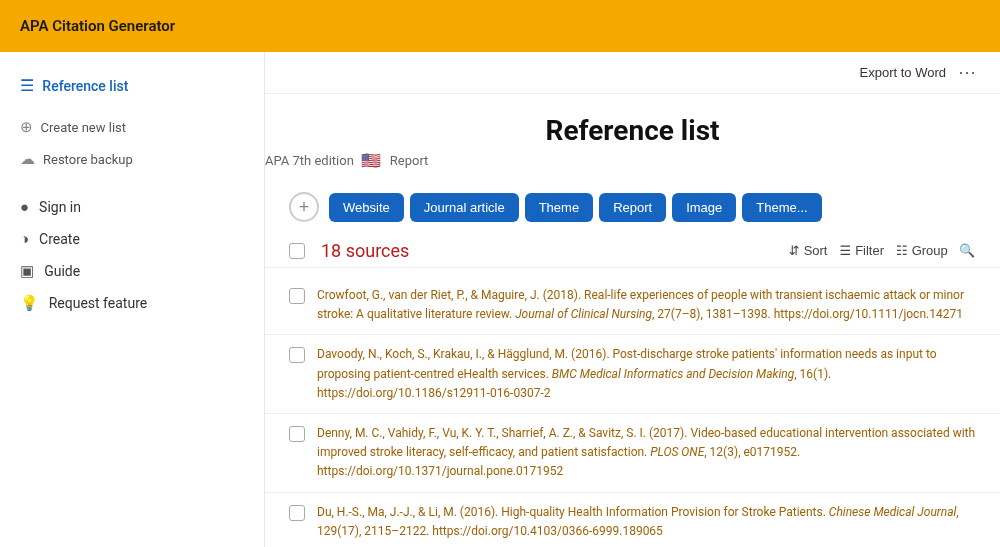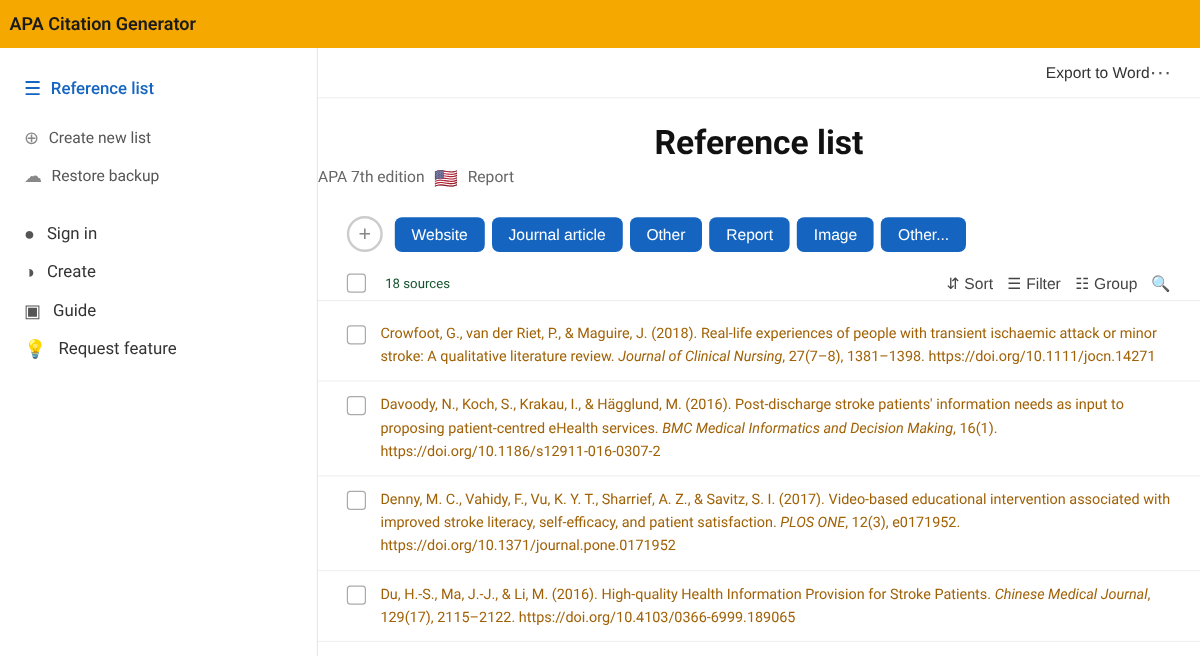--- a/index.html
+++ b/index.html
@@ -3,24 +3,24 @@
   <meta charset="utf-8">
   <style>
     * { box-sizing: border-box; margin: 0; padding: 0; }
     body { font-family: -apple-system, BlinkMacSystemFont, 'Segoe UI', Roboto, sans-serif; background: #f5f5f5; height: 547px; overflow: hidden; }
 
     .app-container { display: flex; flex-direction: column; height: 547px; }
 
     
     .header {
       background: #F5A800;
-      height: 40px;
-      display: flex;
-      align-items: center;
-      padding: 0 8px;
+      height: 52px;
+      display: flex;
+      align-items: center;
+      padding: 0 20px;
       flex-shrink: 0;
     }
     .header-title {
       color: #1a1a1a;
       font-weight: 600;
       font-size: 15px;
     }
 
     
     .main-layout { display: flex; flex: 1; overflow: hidden; }
@@ -85,20 +85,21 @@
       flex-direction: column;
     }
 
     
     .content-topbar {
       display: flex;
       justify-content: flex-end;
       align-items: center;
       padding: 10px 24px;
       border-bottom: 1px solid #f0f0f0;
+      gap: 12px;
     }
     .export-word-btn {
       font-size: 13px;
       color: #333;
       background: none;
       border: none;
       cursor: pointer;
     }
     .more-btn {
       background: none;
@@ -172,22 +173,22 @@
       gap: 16px;
     }
     .checkbox-all {
       width: 16px; height: 16px;
       border: 1.5px solid #aaa;
       border-radius: 3px;
       cursor: pointer;
       flex-shrink: 0;
     }
     .sources-count {
-      font-size: 11px;
-      color: #14532d;
+      font-size: 18px;
+      color: #b91c1c;
       flex: 1;
     }
     .filter-actions {
       display: flex;
       gap: 12px;
       align-items: center;
     }
     .filter-action-btn {
       display: flex;
       align-items: center;
@@ -293,24 +294,24 @@
         </div>
       </div>
 
       <div class="source-type-bar">
         <button class="add-btn">
           <span>+</span>
         </button>
         <div class="source-buttons">
           <button class="source-btn">Website</button>
           <button class="source-btn">Journal article</button>
-          <button class="source-btn">Other</button>
+          <button class="source-btn">Theme</button>
           <button class="source-btn">Report</button>
           <button class="source-btn">Image</button>
-          <button class="source-btn">Other...</button>
+          <button class="source-btn">Theme...</button>
         </div>
       </div>
 
       <div class="filter-bar">
         <div class="checkbox-all"></div>
         <span class="sources-count">18 sources</span>
         <div class="filter-actions">
           <button class="filter-action-btn">
             <span>⇵</span>
             <span>Sort</span>

